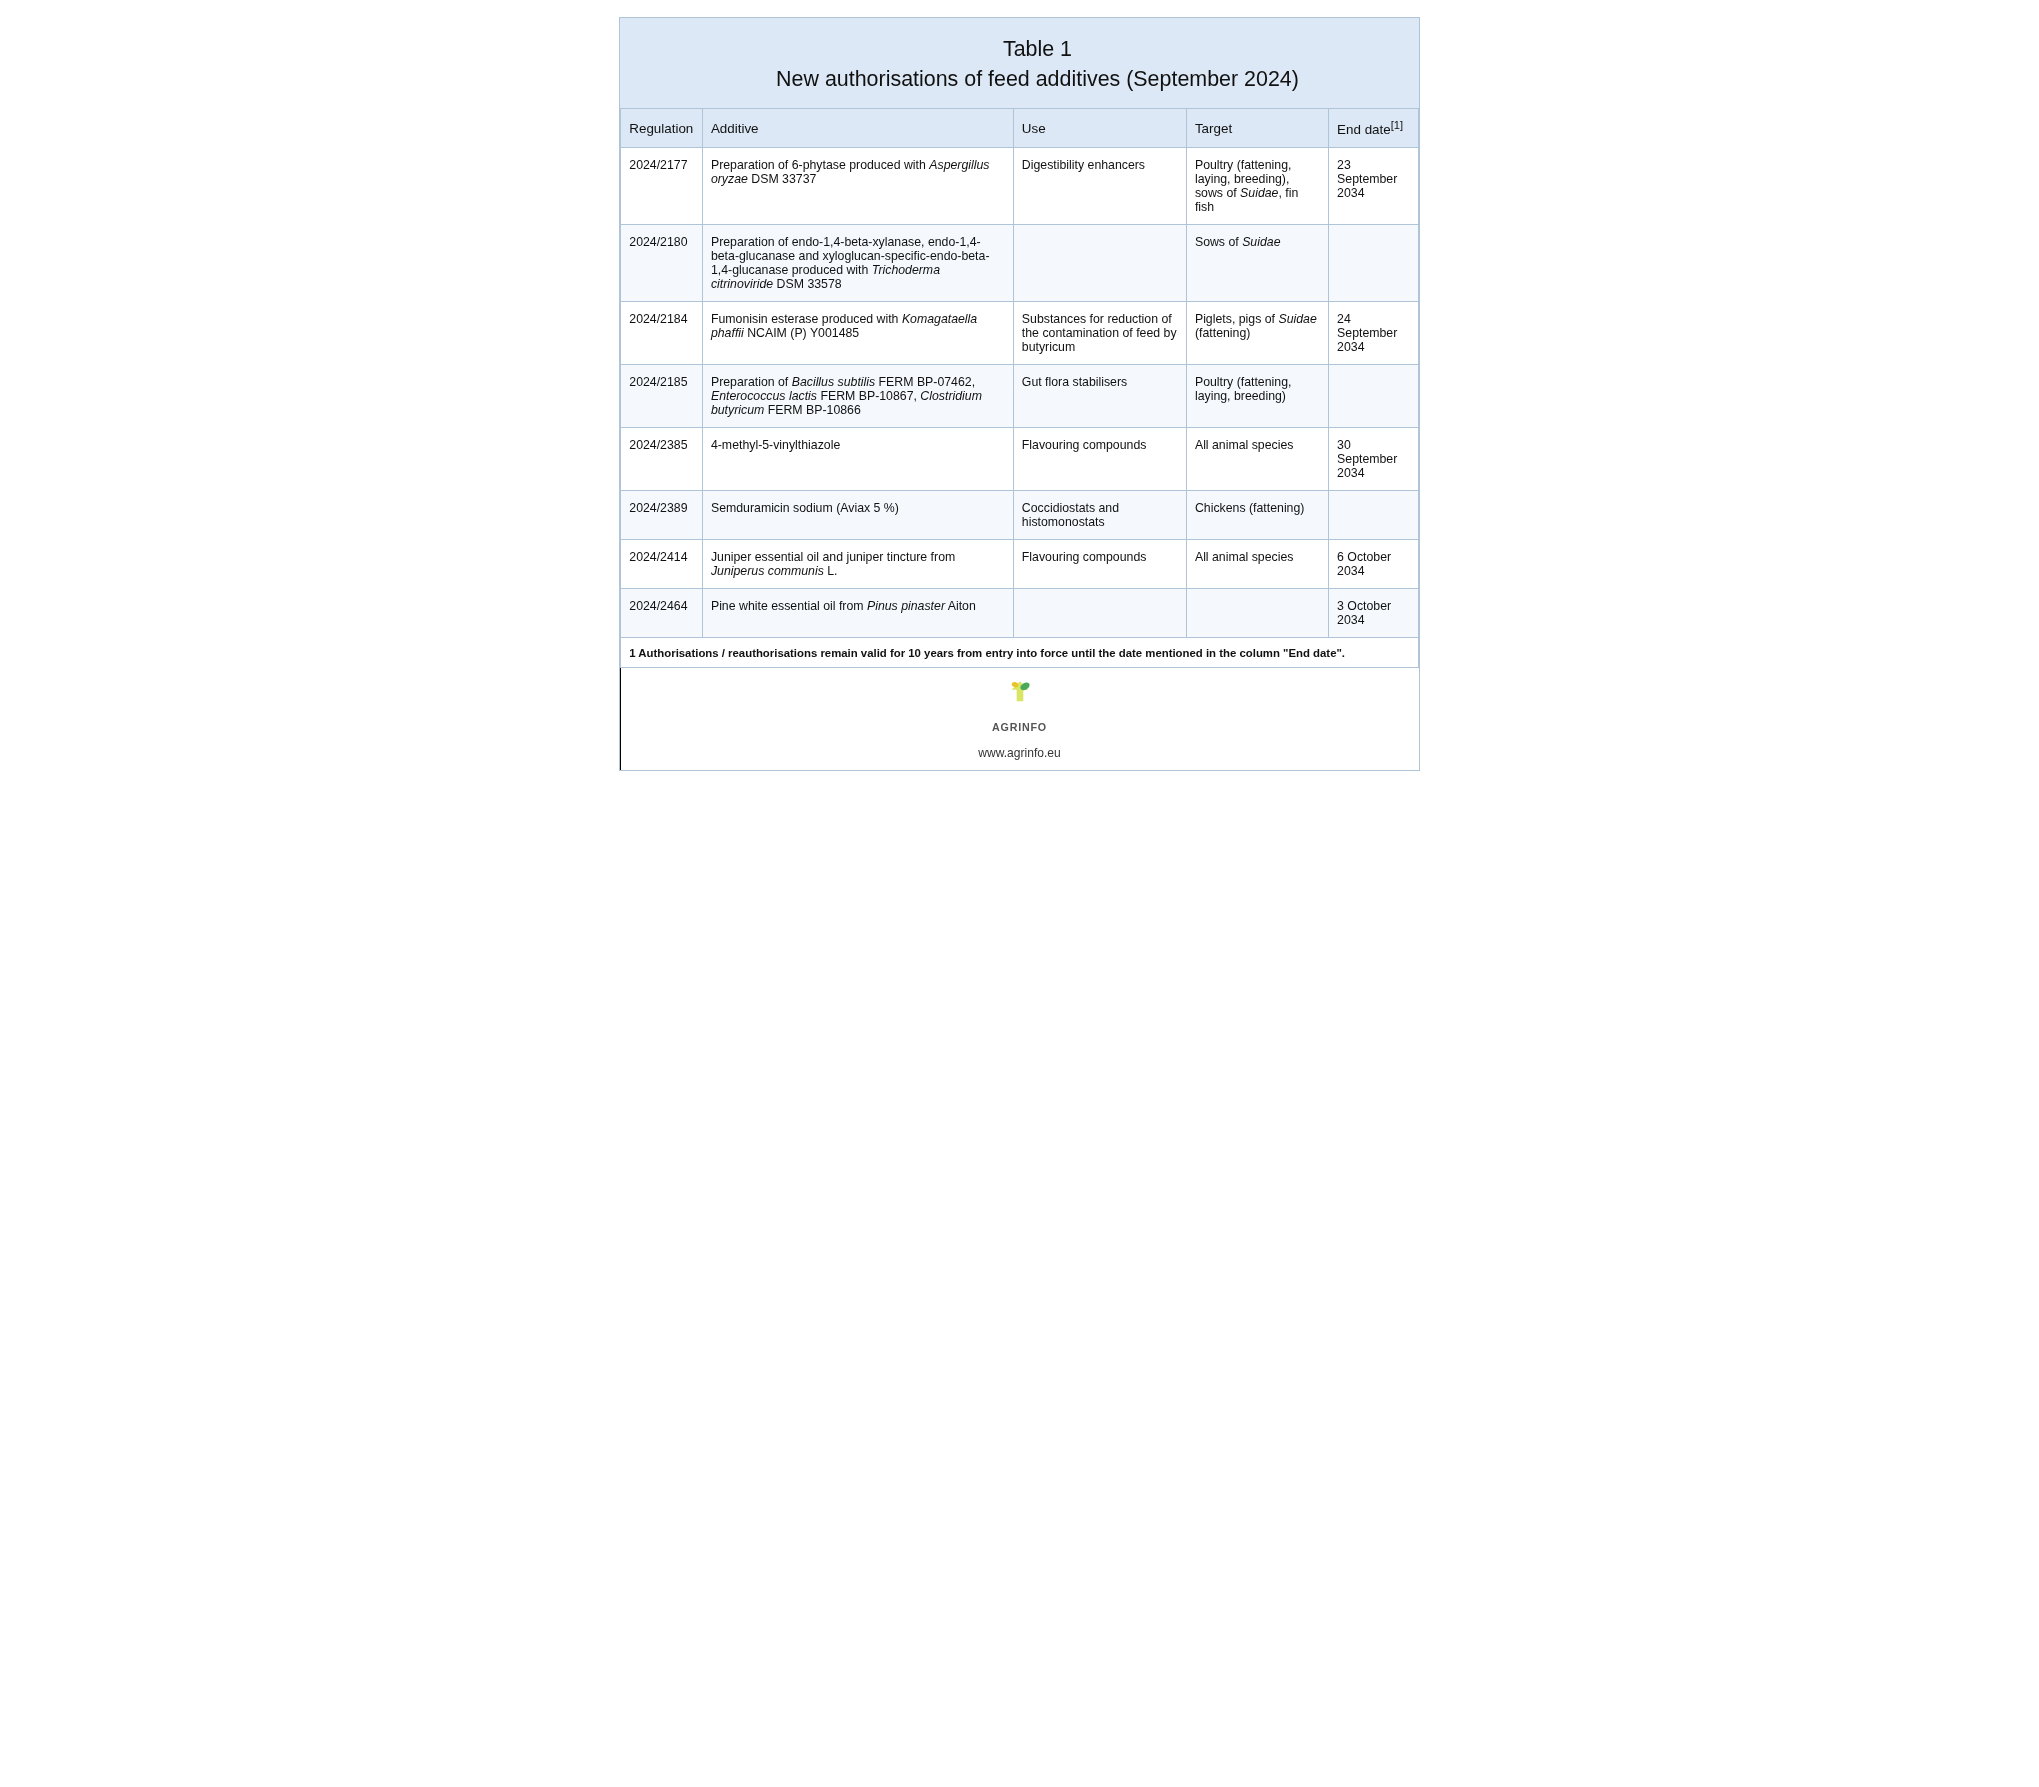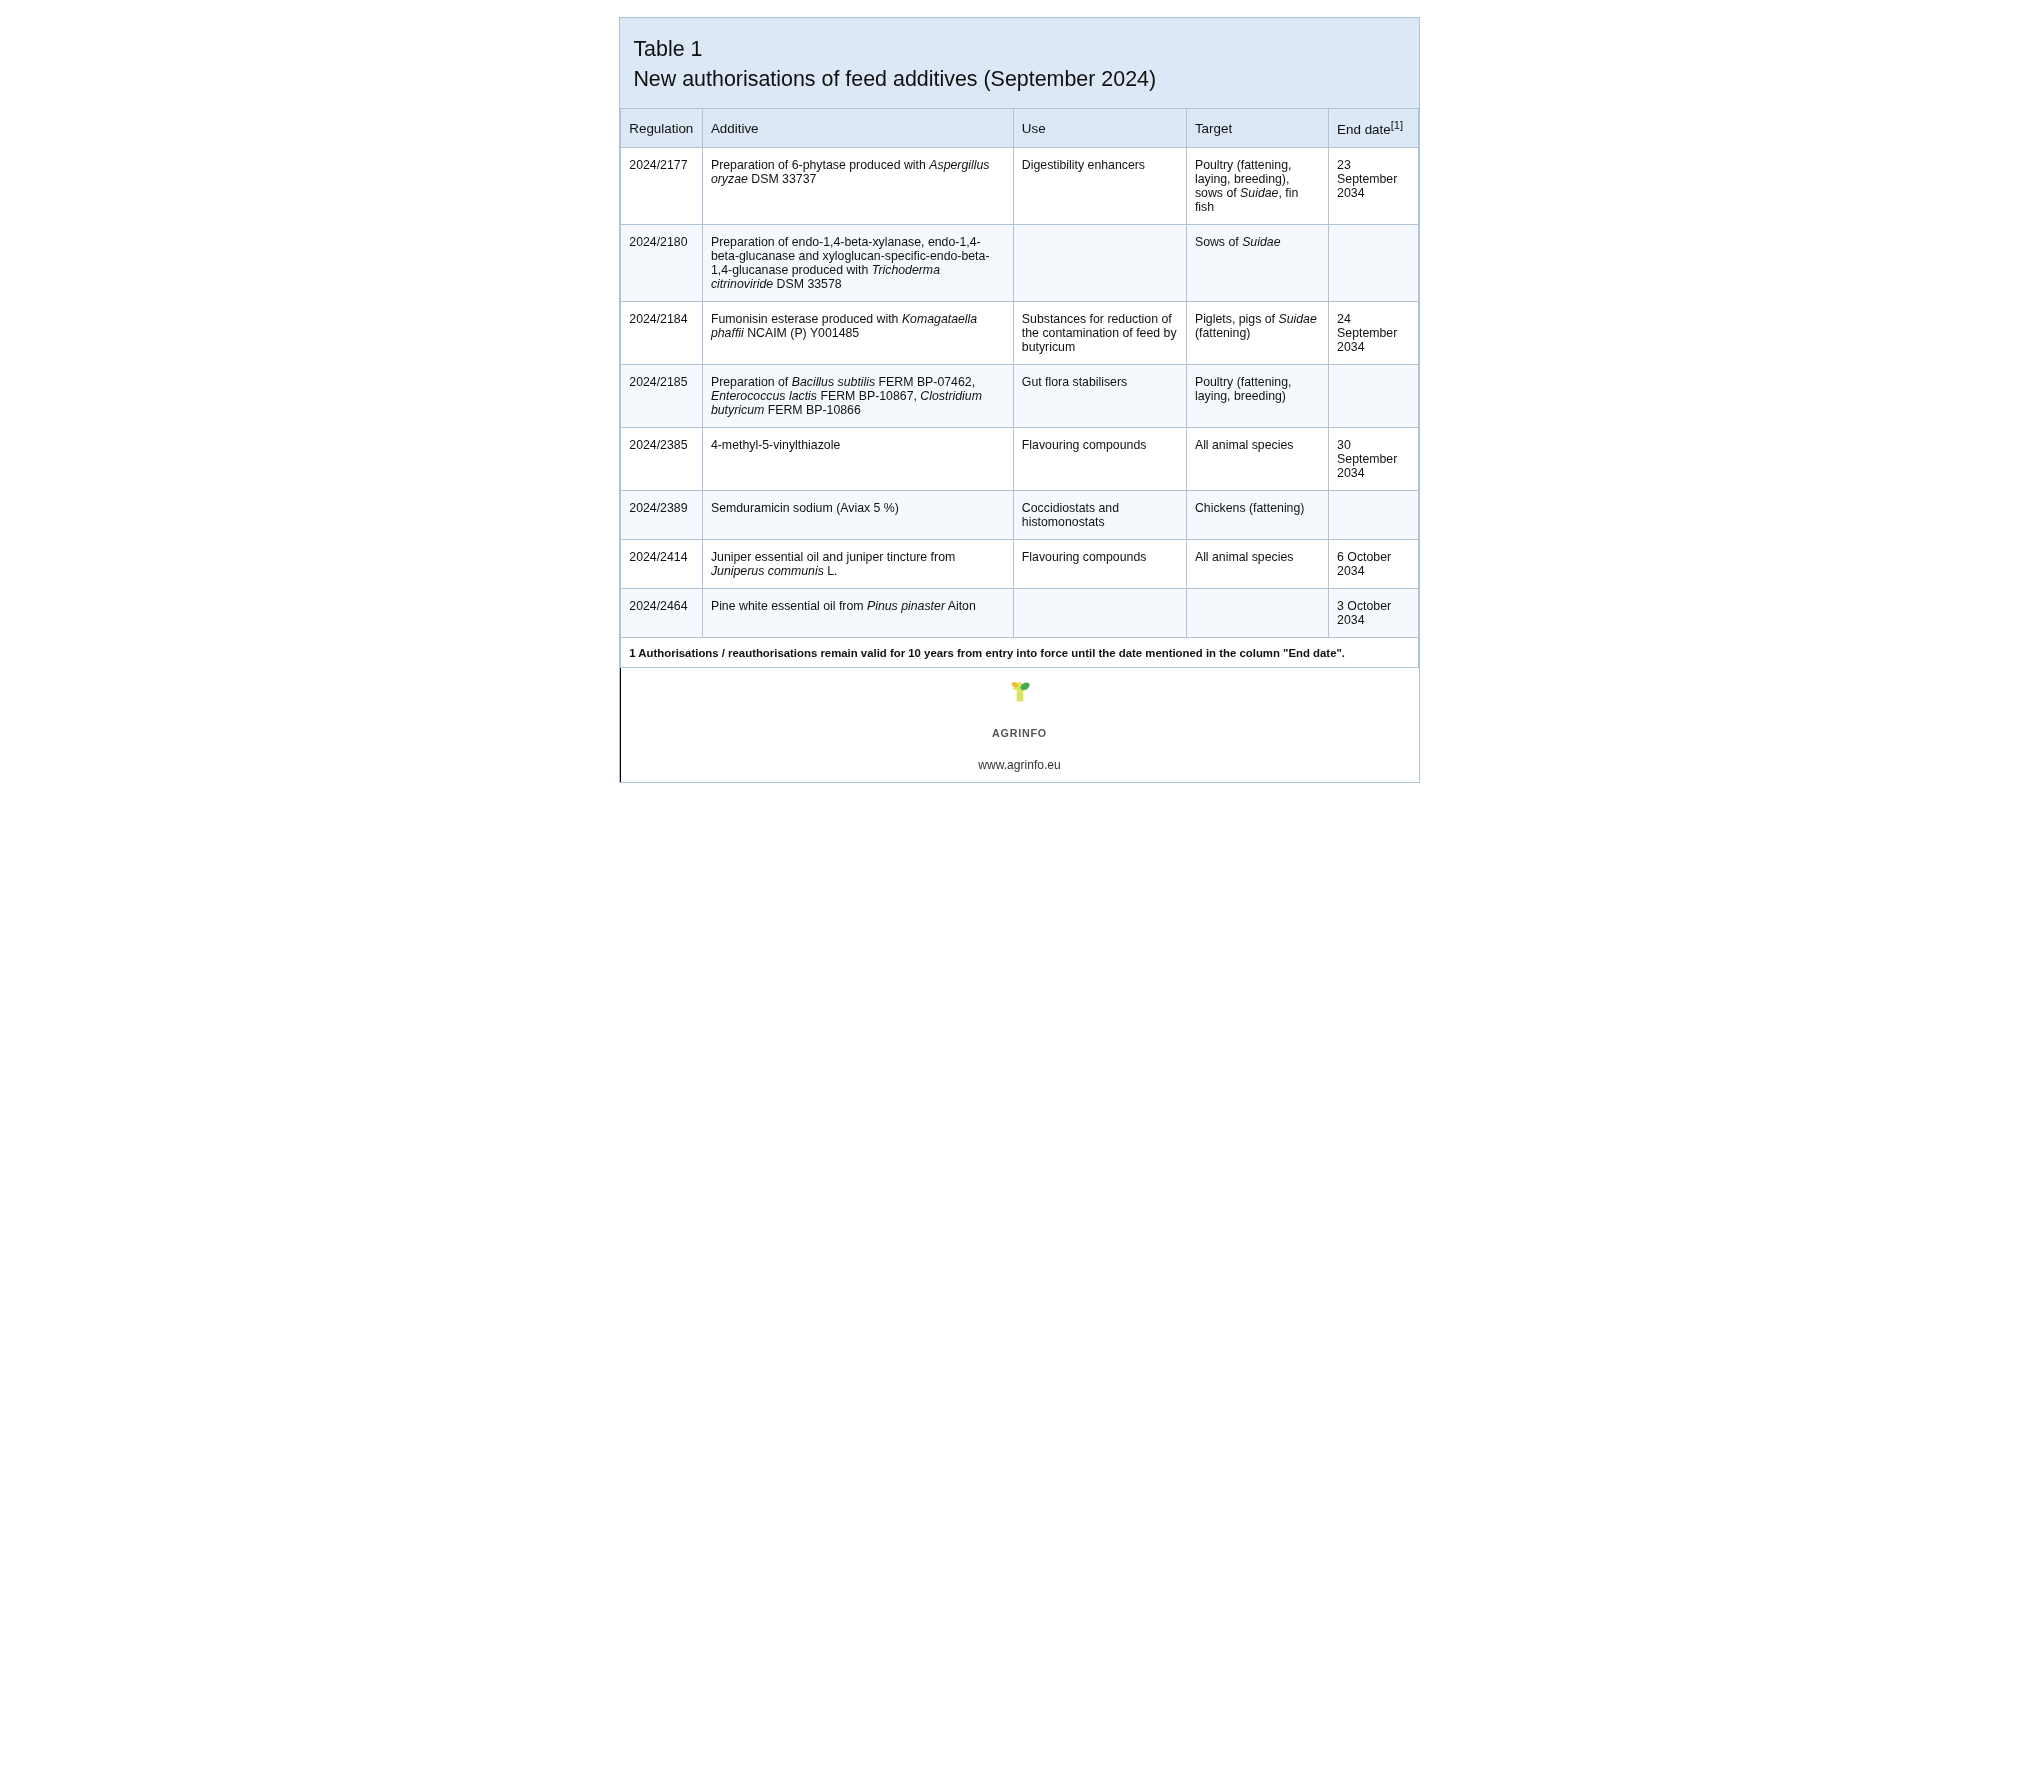--- a/index.html
+++ b/index.html
@@ -11,22 +11,24 @@
       align-items: flex-start;
       padding: 16.7px;
     }
     .table-container {
       border: 1.7px solid #b0c4d8;
       background: #dce8f5;
       max-width: 801px;
       width: 100%;
     }
     .table-title {
+      text-align: center;
       padding: 16.7px 13.4px 13.4px;
       background: #dce8f5;
+      margin-left: 36px;
     }
     .table-title h2 {
       font-size: 1.6rem;
       font-weight: normal;
       color: #111;
       line-height: 1.4;
     }
     table {
       width: 100%;
       border-collapse: collapse;
@@ -63,21 +65,21 @@
     .footer-row td {
       text-align: center;
       background: #fff !important;
       padding: 10px 8.3px;
       border: none;
     }
     .logo-area {
       display: flex;
       flex-direction: column;
       align-items: center;
-      gap: 19px;
+      gap: 13px;
     }
     .logo-icon {
       width: 30px;
       height: 30px;
     }
     .footer-url {
       font-size: 0.9rem;
       color: #333;
     }
     .brand-name {

